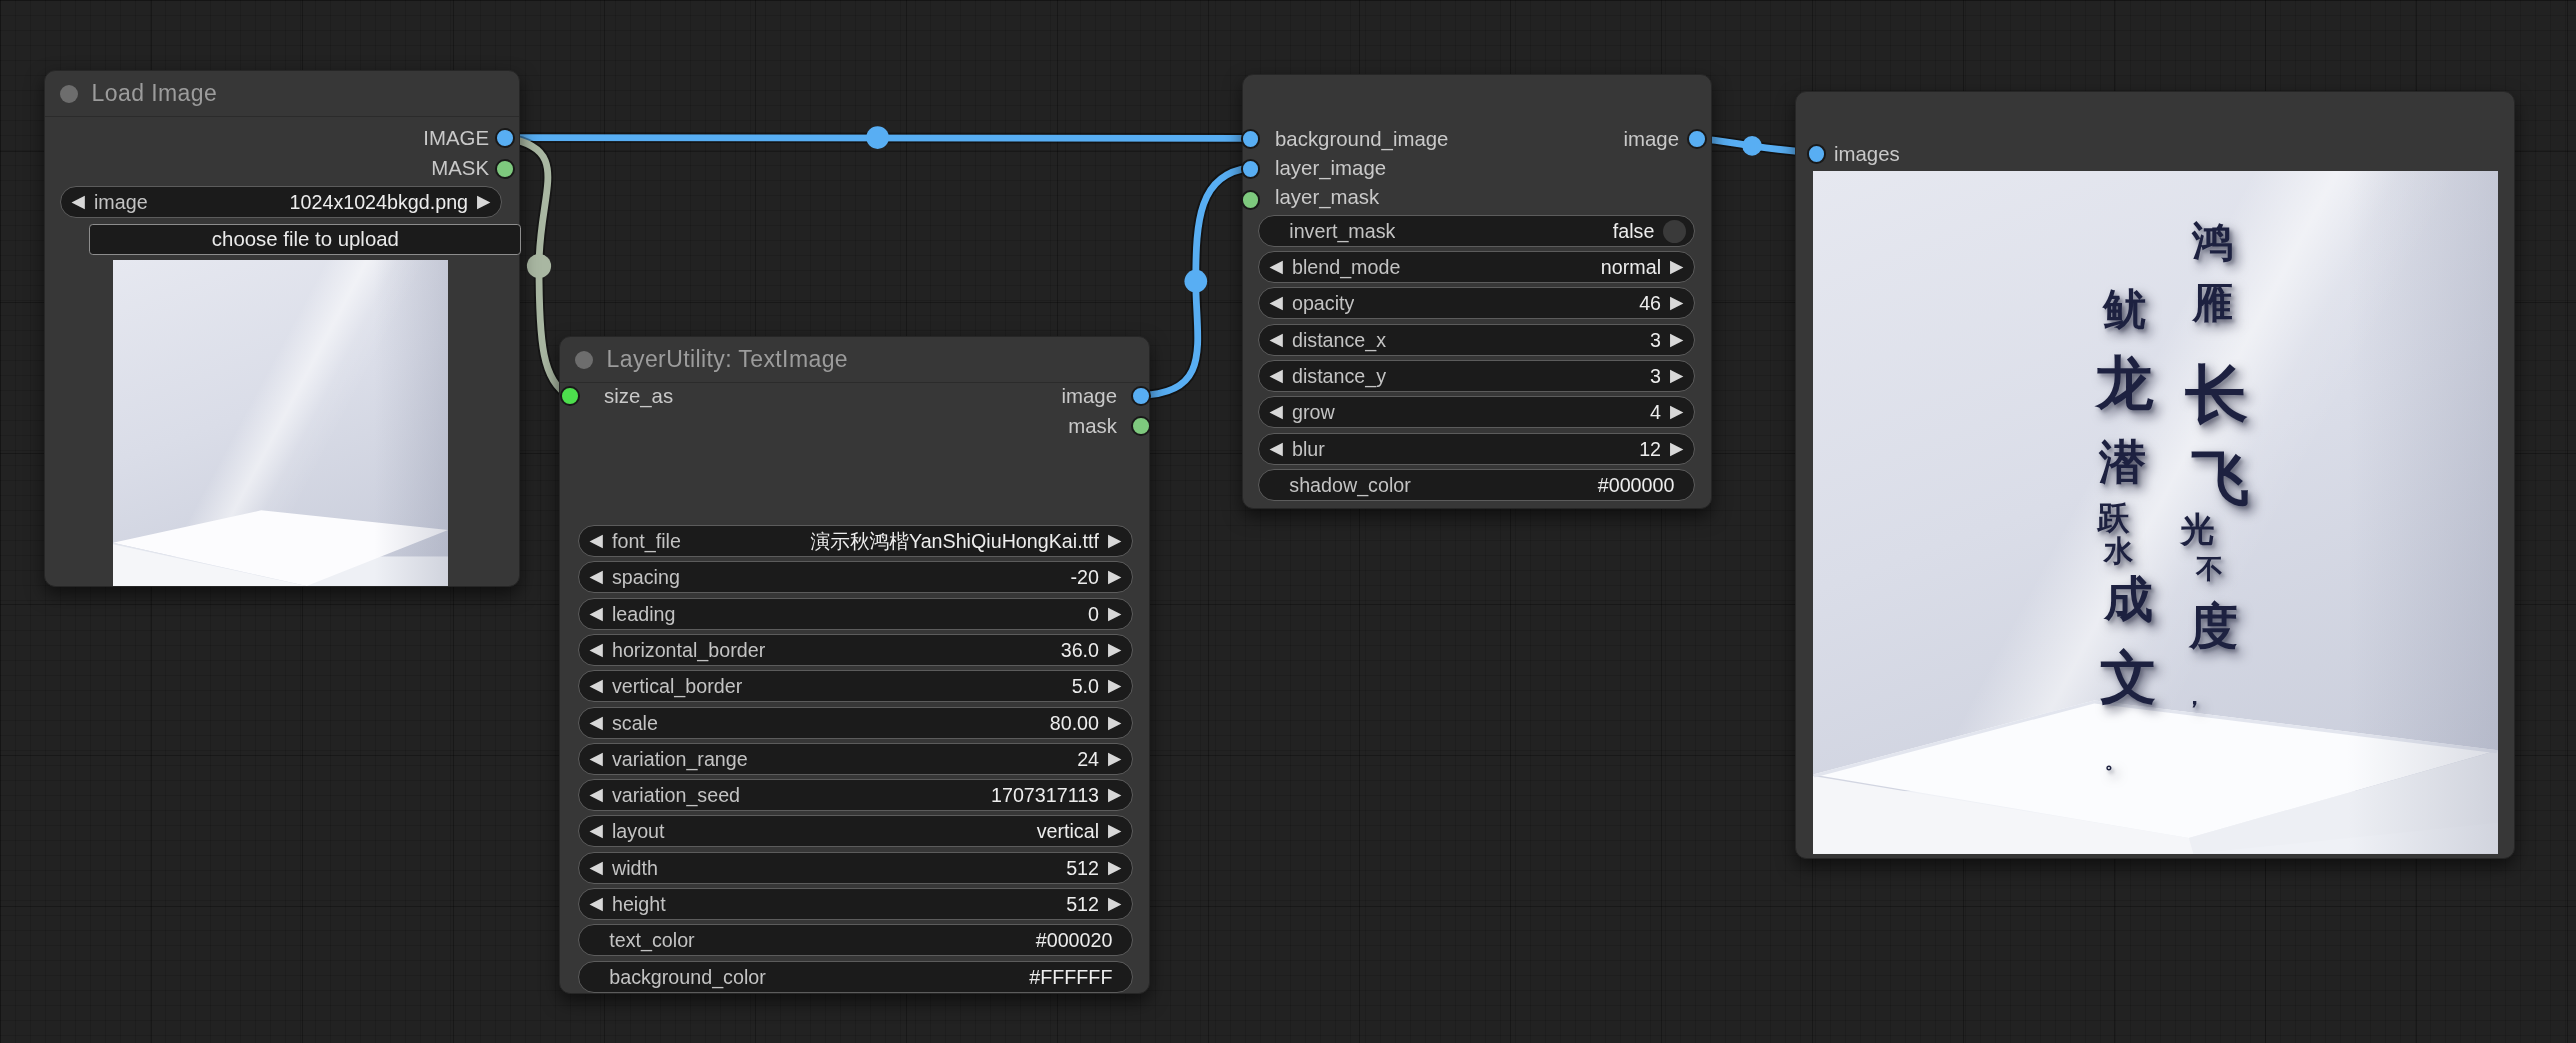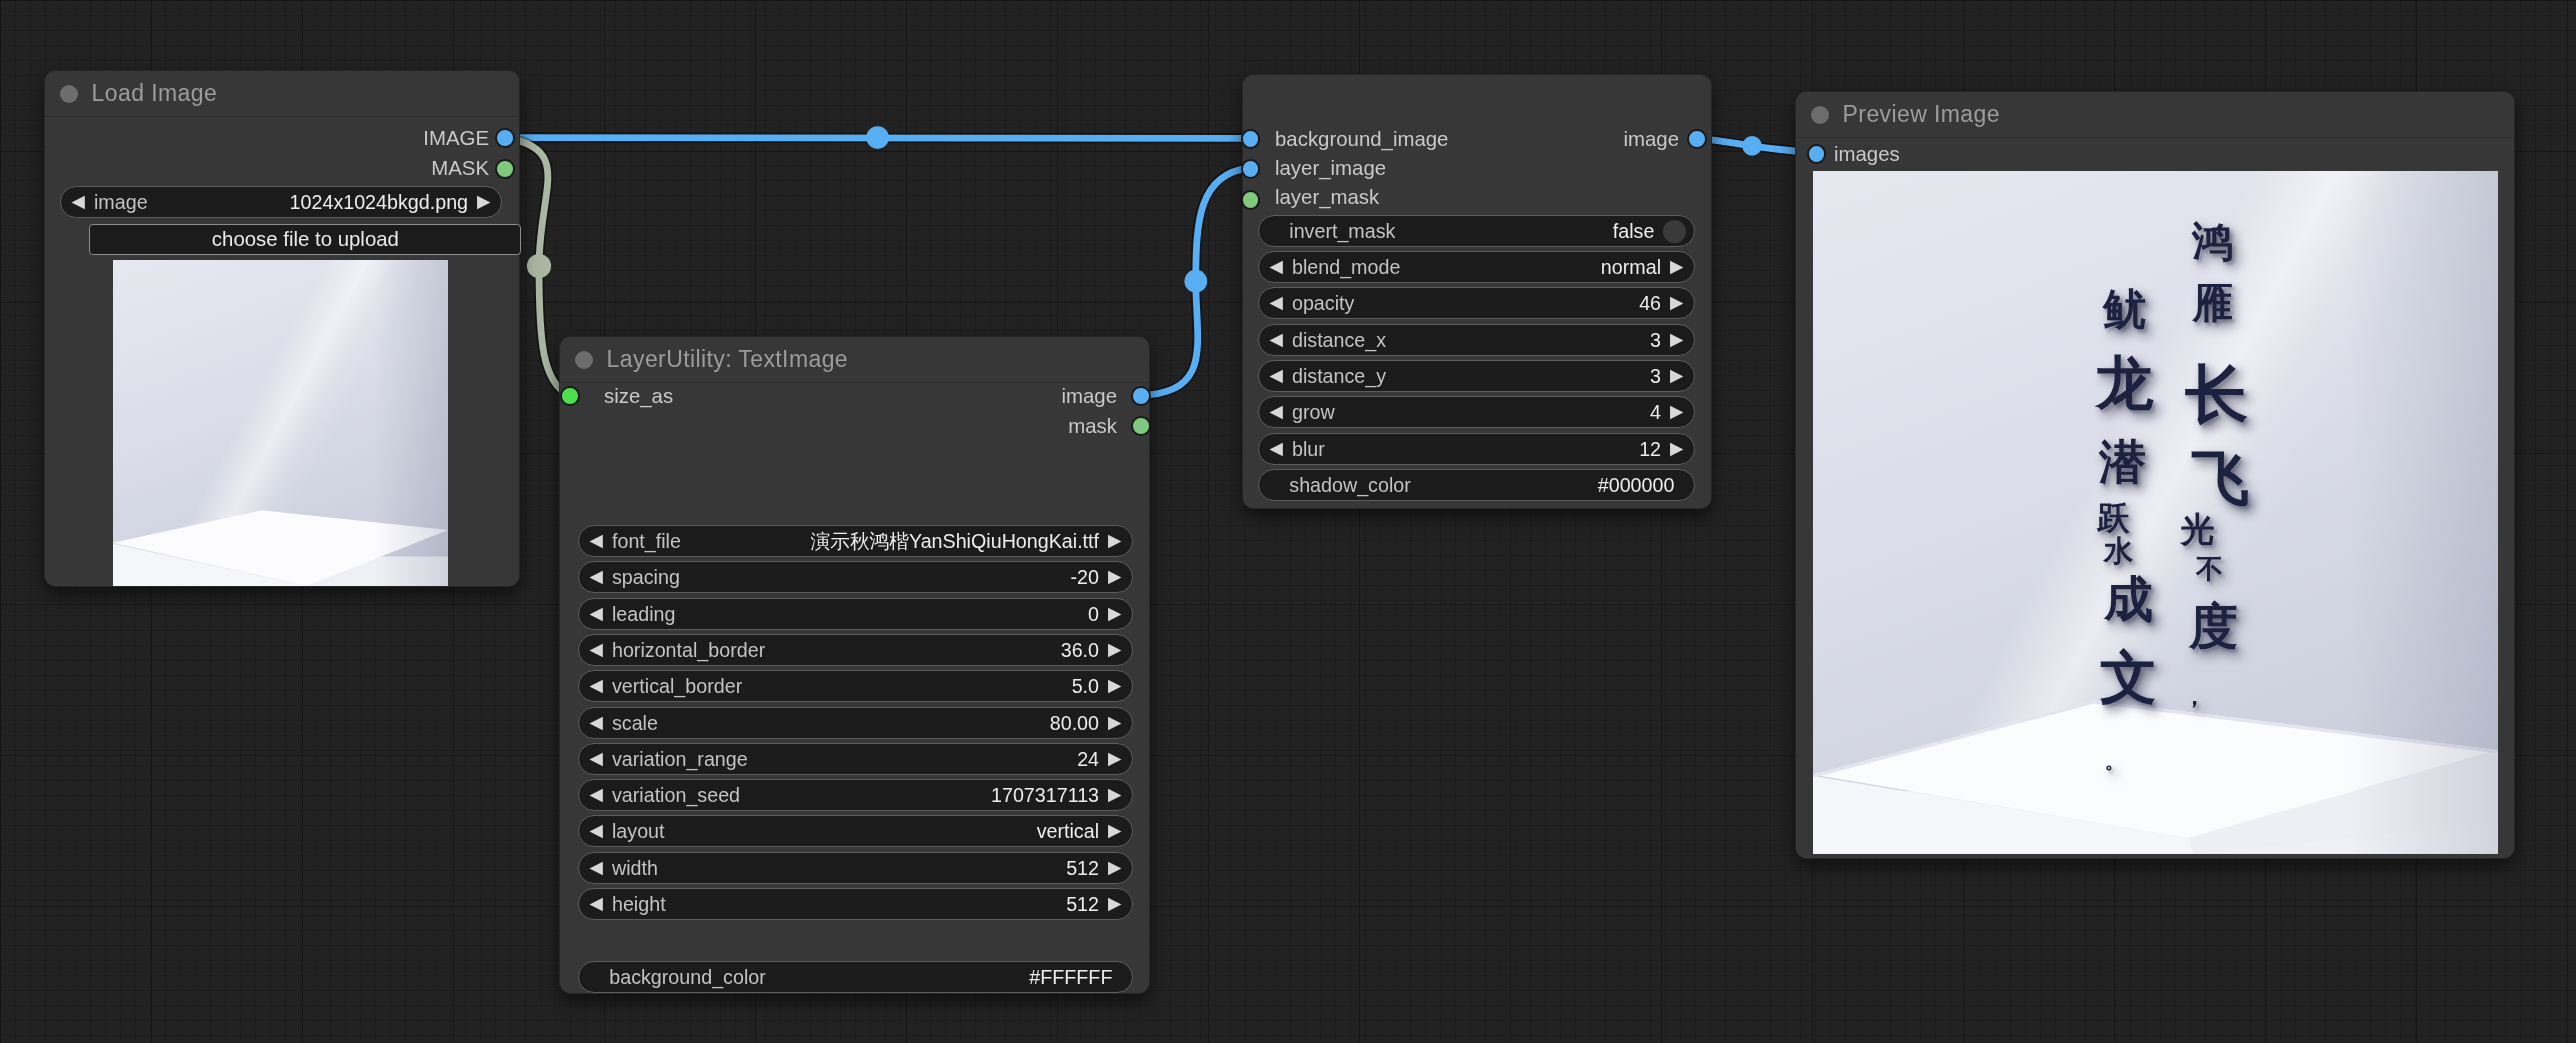--- a/index.html
+++ b/index.html
@@ -194,20 +194,24 @@
       <span class="lbl">width</span>
       <span class="val">512</span>
       <span class="arr">▶</span>
     </div>
     <div class="pill" style="left:18px;top:551px;width:555px;">
       <span class="arr">◀</span>
       <span class="lbl">height</span>
       <span class="val">512</span>
       <span class="arr">▶</span>
     </div>
+    <div class="pill noarr" style="left:18px;top:587px;width:555px;">
+      <span class="lbl">text_color</span>
+      <span class="val">#000020</span>
+    </div>
     <div class="pill noarr" style="left:18px;top:624px;width:555px;">
       <span class="lbl">background_color</span>
       <span class="val">#FFFFFF</span>
     </div>
   </div>
 
   <div class="node" style="left:1242px;top:74px;width:470px;height:435px;">
     <div class="slot-dot dot-blue" style="left:-2.3px;top:54px;"></div>
     <div class="slot-label" style="left:32px;top:53px;">background_image</div>
     <div class="slot-dot dot-blue" style="left:-2.3px;top:84px;"></div>
@@ -258,24 +262,20 @@
       <span class="val">12</span>
       <span class="arr">▶</span>
     </div>
     <div class="pill noarr" style="left:15px;top:394px;width:437px;gap:44px;">
       <span class="lbl">shadow_color</span>
       <span class="val">#000000</span>
     </div>
   </div>
 
   <div class="node" style="left:1795px;top:91px;width:720px;height:768px;">
-    <div class="node-title">
-      <span class="collapse-dot"></span>
-      <span>Preview Image</span>
-    </div>
     <div class="slot-dot dot-blue" style="left:10.6px;top:52px;"></div>
     <div class="slot-label" style="left:38px;top:51px;">images</div>
 
     <div class="scene" style="left:16.6px;top:79px;width:685px;height:683px;">
       <div class="beam"></div>
       <svg width="685" height="683" viewBox="0 0 906 903">
         <rect x="0" y="820" width="906" height="83" fill="#eff1f6"></rect>
         <polygon points="0,798 372,700 906,766 497,882" fill="#fbfcfe"></polygon>
         <polygon points="497,882 906,766 906,862 503,903" fill="#edeff4"></polygon>
         <polygon points="0,800 497,882 503,903 0,903" fill="#f5f6f9"></polygon>

